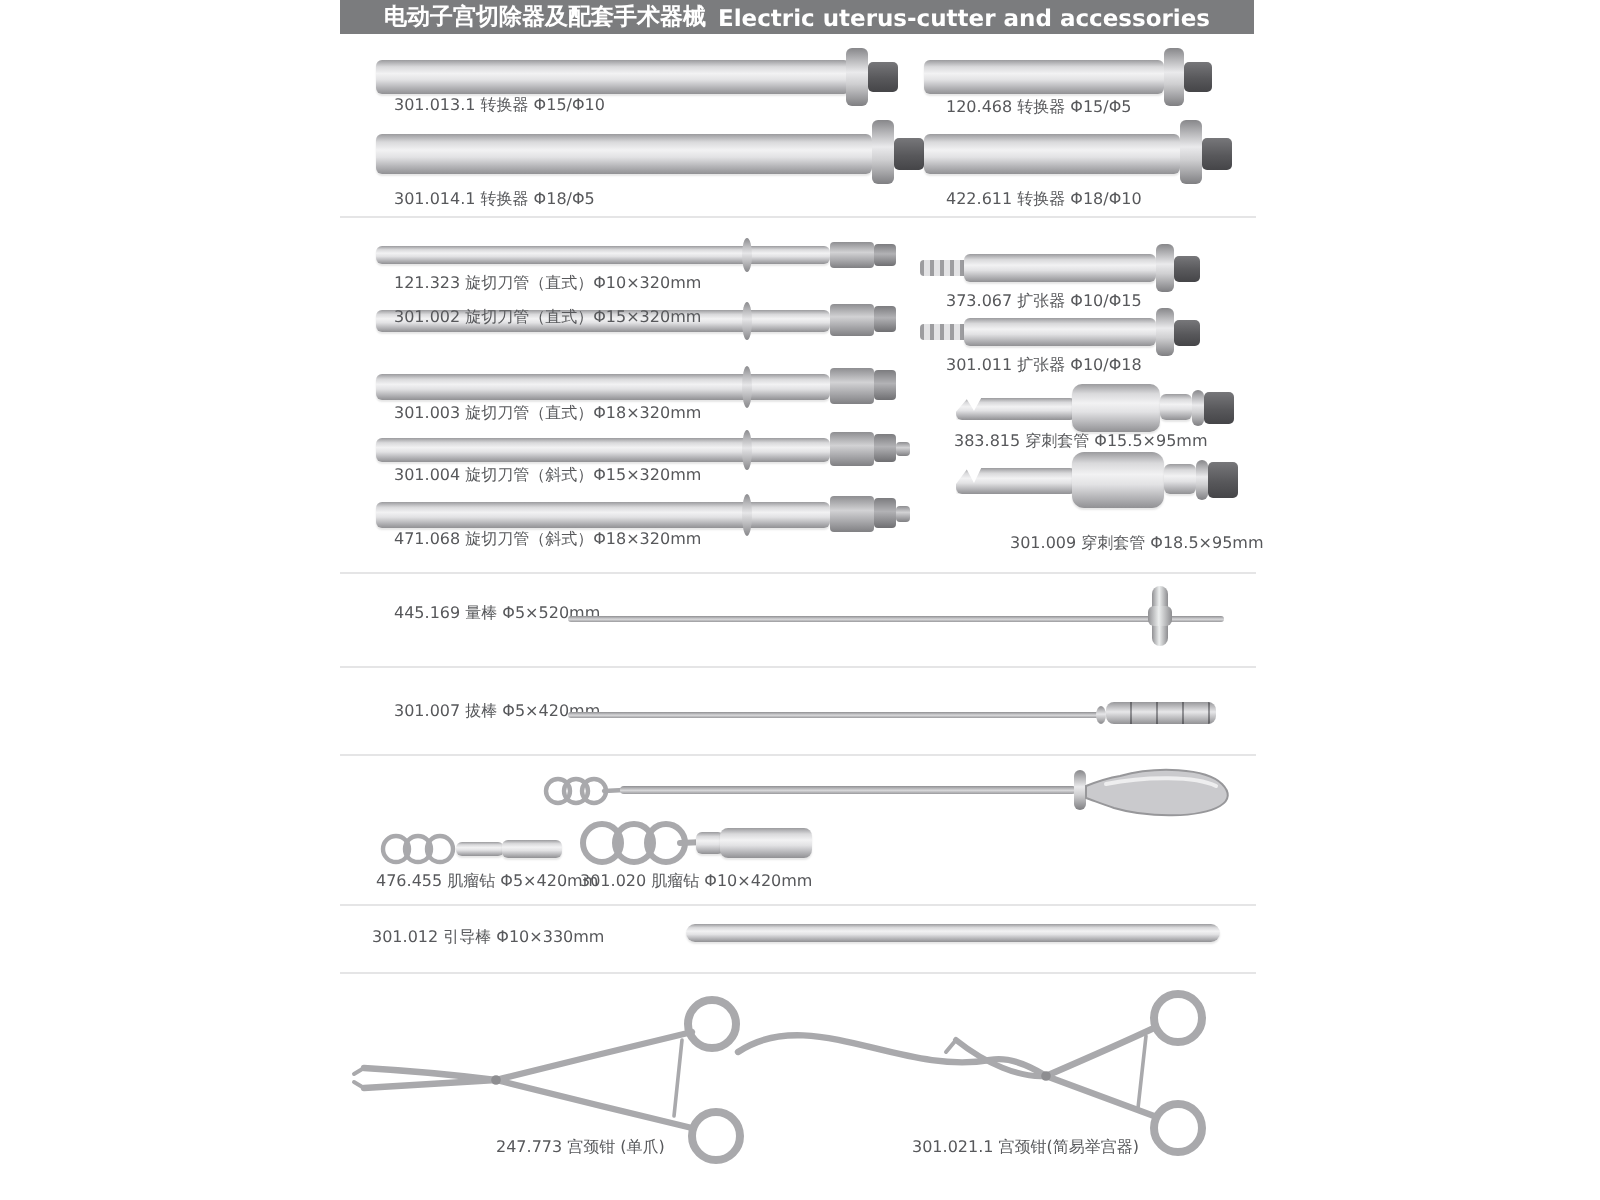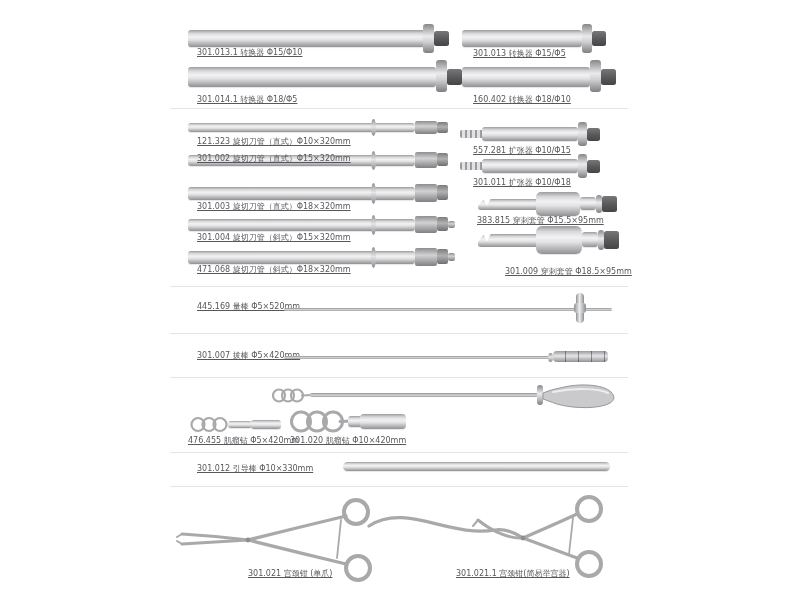--- a/index.html
+++ b/index.html
@@ -2,21 +2,21 @@
 <html><head>
 <meta charset="utf-8">
 <style>
   html,body{margin:0;padding:0;background:#ffffff;}
   .canvas{position:relative;width:800px;height:600px;background:#ffffff;overflow:hidden;
           font-family:"DejaVu Sans","Liberation Sans",sans-serif;}
   .header{position:absolute;left:170px;top:0;width:457px;height:17px;background:#7b7c7e;
           color:#fff;font-size:11.5px;font-weight:600;display:flex;align-items:center;
           justify-content:center;gap:6px;white-space:nowrap;}
   .hr{position:absolute;left:170px;width:458px;height:1px;background:#e5e5e6;}
-  .label{position:absolute;font-size:8px;line-height:10px;color:#57585b;white-space:nowrap;text-decoration:underline;}
+  .label{position:absolute;font-size:8px;line-height:10px;color:#57585b;white-space:nowrap;}
   
   .rod{position:absolute;border-radius:3px;box-shadow:0 1px 1px rgba(0,0,0,.10);
        background:linear-gradient(to bottom,#9b9b9e 0%,#d9d9db 20%,#f2f2f3 40%,#e2e2e4 58%,#b7b7ba 80%,#919194 100%);}
   .thin{position:absolute;border-radius:2px;
         background:linear-gradient(to bottom,#8f8f92,#d8d8da 55%,#9a9a9d);}
   .flange{position:absolute;border-radius:3px;
         background:linear-gradient(to bottom,#87878a,#eaeaec 42%,#cfcfd1 62%,#7f7f82);}
   .knob{position:absolute;border-radius:2.5px;
         background:linear-gradient(to bottom,#77777a,#58585b 55%,#454548);}
   .collar{position:absolute;border-radius:50%;
@@ -34,20 +34,24 @@
         background:linear-gradient(to right,#919194,#eceeee 45%,#8d8d90);}
   .bevel{clip-path:polygon(0 62%,9% 6%,15% 58%,21% 0,100% 0,100% 100%,0 100%);}
   svg{position:absolute;overflow:visible;}
   .stroke{fill:none;stroke:#a9a9ac;stroke-width:3;stroke-linecap:round;}
 </style>
 </head>
 <body>
 
 <div class="canvas">
 
+  <div class="header">
+    <span>电动子宫切除器及配套手术器械</span>
+    <span>Electric uterus-cutter and accessories</span>
+  </div>
 
   <div class="hr" style="top:108px"></div>
   <div class="hr" style="top:286px"></div>
   <div class="hr" style="top:333px"></div>
   <div class="hr" style="top:377px"></div>
   <div class="hr" style="top:452px"></div>
   <div class="hr" style="top:486px"></div>
 
   <div>
     <div class="rod" style="left:188px;top:30px;width:237px;height:17px"></div>
@@ -60,28 +64,28 @@
     <div class="rod" style="left:188px;top:67px;width:248px;height:20px"></div>
     <div class="flange" style="left:436px;top:60px;width:11px;height:32px"></div>
     <div class="knob" style="left:447px;top:69px;width:15px;height:16px"></div>
     <div class="label" style="left:197px;top:95px">301.014.1 转换器 Φ18/Φ5</div>
   </div>
 
   <div>
     <div class="rod" style="left:462px;top:30px;width:120px;height:17px"></div>
     <div class="flange" style="left:582px;top:24px;width:10px;height:29px"></div>
     <div class="knob" style="left:592px;top:31px;width:14px;height:15px"></div>
-    <div class="label" style="left:473px;top:49px">301.013 转换器 Φ15/Φ5</div>
+    <div class="label" style="left:473px;top:49px">120.468 转换器 Φ15/Φ5</div>
   </div>
 
   <div>
     <div class="rod" style="left:462px;top:67px;width:128px;height:20px"></div>
     <div class="flange" style="left:590px;top:60px;width:11px;height:32px"></div>
     <div class="knob" style="left:601px;top:69px;width:15px;height:16px"></div>
-    <div class="label" style="left:473px;top:95px">160.402 转换器 Φ18/Φ10</div>
+    <div class="label" style="left:473px;top:95px">422.611 转换器 Φ18/Φ10</div>
   </div>
 
   <div>
     <div class="rod" style="left:188px;top:123px;width:227px;height:9px"></div>
     <div class="collar" style="left:371px;top:119px;width:5px;height:17px"></div>
     <div class="head" style="left:415px;top:121px;width:22px;height:13px"></div>
     <div class="cap" style="left:437px;top:122px;width:11px;height:11px"></div>
     <div class="label" style="left:197px;top:137px">121.323 旋切刀管（直式）Φ10×320mm</div>
   </div>
 
@@ -117,21 +121,21 @@
     <div class="cap" style="left:437px;top:249px;width:11px;height:15px"></div>
     <div class="head" style="left:448px;top:253px;width:7px;height:8px"></div>
     <div class="label" style="left:197px;top:265px">471.068 旋切刀管（斜式）Φ18×320mm</div>
   </div>
 
   <div>
     <div class="ridged" style="left:460px;top:130px;width:24px;height:8px"></div>
     <div class="rod" style="left:482px;top:127px;width:96px;height:14px"></div>
     <div class="flange" style="left:578px;top:122px;width:9px;height:24px"></div>
     <div class="knob" style="left:587px;top:128px;width:13px;height:13px"></div>
-    <div class="label" style="left:473px;top:146px">557.281 扩张器 Φ10/Φ15</div>
+    <div class="label" style="left:473px;top:146px">373.067 扩张器 Φ10/Φ15</div>
   </div>
 
   <div>
     <div class="ridged" style="left:460px;top:162px;width:24px;height:8px"></div>
     <div class="rod" style="left:482px;top:159px;width:96px;height:14px"></div>
     <div class="flange" style="left:578px;top:154px;width:9px;height:24px"></div>
     <div class="knob" style="left:587px;top:160px;width:13px;height:13px"></div>
     <div class="label" style="left:473px;top:178px">301.011 扩张器 Φ10/Φ18</div>
   </div>
 
@@ -199,36 +203,36 @@
       <circle cx="27" cy="13.5" r="9.5" class="stroke" style="stroke-width:3"></circle>
       <circle cx="43" cy="13.5" r="9.5" class="stroke" style="stroke-width:3"></circle>
       <path d="M50,13.5 L62,13" class="stroke" style="stroke-width:3"></path>
     </svg>
     <div class="rod" style="left:348px;top:416px;width:14px;height:11px"></div>
     <div class="rod" style="left:360px;top:414px;width:46px;height:15px;border-radius:4px"></div>
     <div class="label" style="left:290px;top:436px">301.020 肌瘤钻 Φ10×420mm</div>
   </div>
 
   <div>
-    <div class="label" style="left:197px;top:464px">301.012 引导棒 Φ10×330mm</div>
+    <div class="label" style="left:186px;top:464px">301.012 引导棒 Φ10×330mm</div>
     <div class="rod" style="left:343px;top:462px;width:267px;height:9px;border-radius:5px"></div>
   </div>
 
   <div>
     <svg style="left:176px;top:496px" width="205" height="88" viewBox="0 0 205 88">
       <path d="M6,38 L1,41" class="stroke" style="stroke-width:2"></path>
       <path d="M6,48 L1,45" class="stroke" style="stroke-width:2"></path>
       <path d="M6,38 Q40,40 72,44 Q120,32 170,20" class="stroke" style="stroke-width:3.2"></path>
       <path d="M6,48 Q40,46 72,44 Q120,56 170,68" class="stroke" style="stroke-width:3.2"></path>
       <path d="M165,24 L161,62" class="stroke" style="stroke-width:1.8"></path>
       <circle cx="180" cy="16" r="12" class="stroke" style="stroke-width:4"></circle>
       <circle cx="182" cy="72" r="12" class="stroke" style="stroke-width:4"></circle>
       <circle cx="72" cy="44" r="2.4" fill="#8e8e91"></circle>
     </svg>
-    <div class="label" style="left:248px;top:569px">301.021 宫颈钳 (单爪)</div>
+    <div class="label" style="left:248px;top:569px">247.773 宫颈钳 (单爪)</div>
   </div>
 
   <div>
     <svg style="left:365px;top:492px" width="265" height="92" viewBox="0 0 265 92">
       <path d="M4,34 C40,10 85,46 130,38 C140,36 150,41 158,46" class="stroke" style="stroke-width:3.2"></path>
       <path d="M113,28 C128,40 145,47 158,46" class="stroke" style="stroke-width:3"></path>
       <path d="M113,28 L108,34" class="stroke" style="stroke-width:2"></path>
       <path d="M158,46 Q195,30 212,22" class="stroke" style="stroke-width:3.2"></path>
       <path d="M158,46 Q196,60 212,66" class="stroke" style="stroke-width:3.2"></path>
       <path d="M208,26 L204,62" class="stroke" style="stroke-width:1.8"></path>

